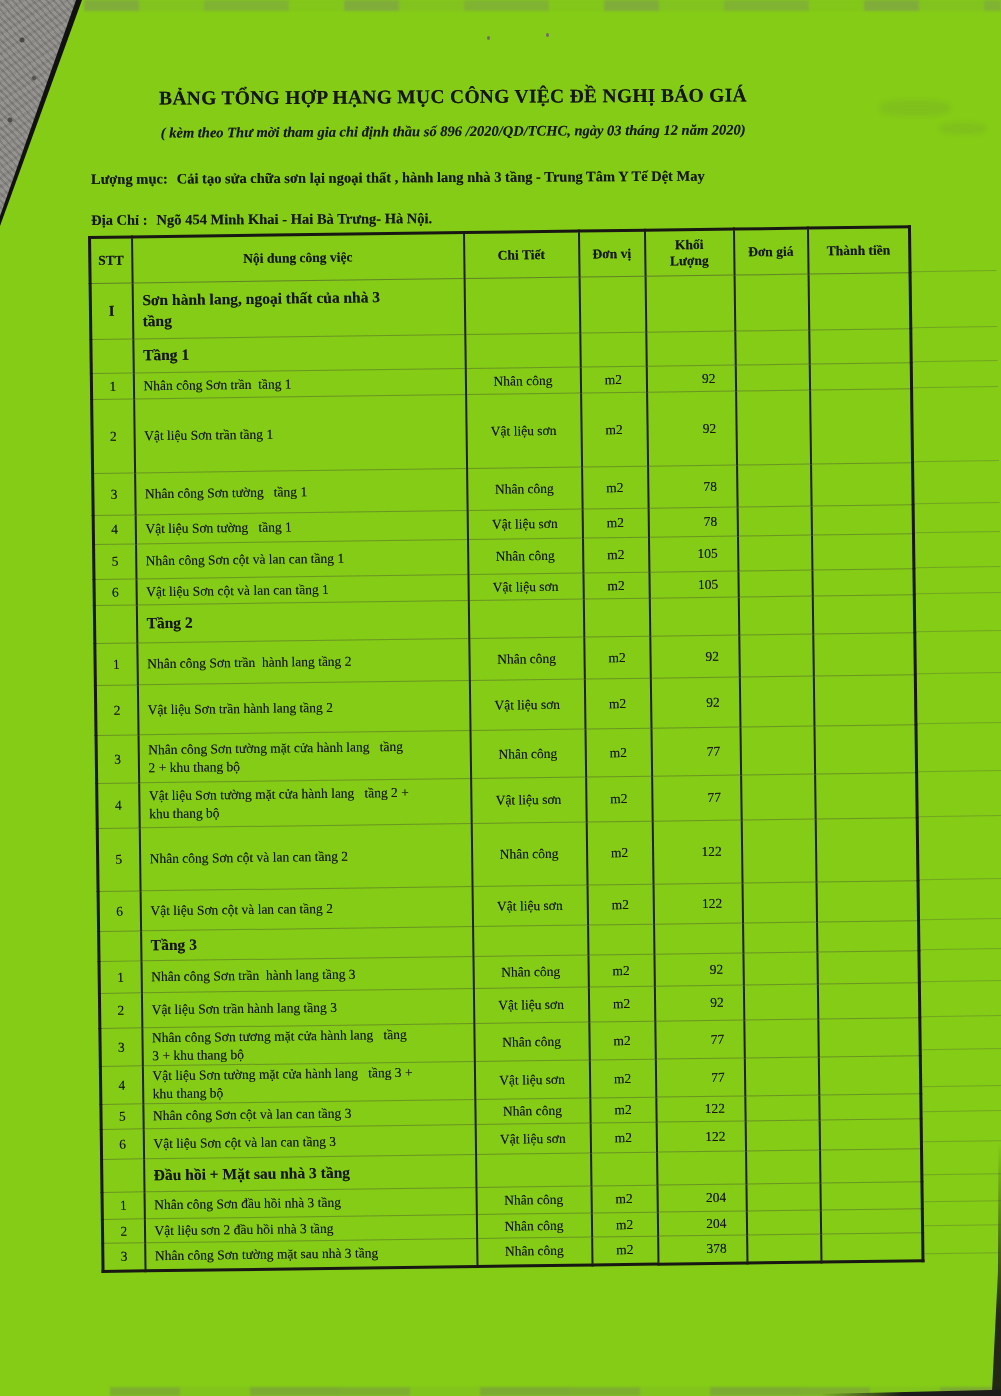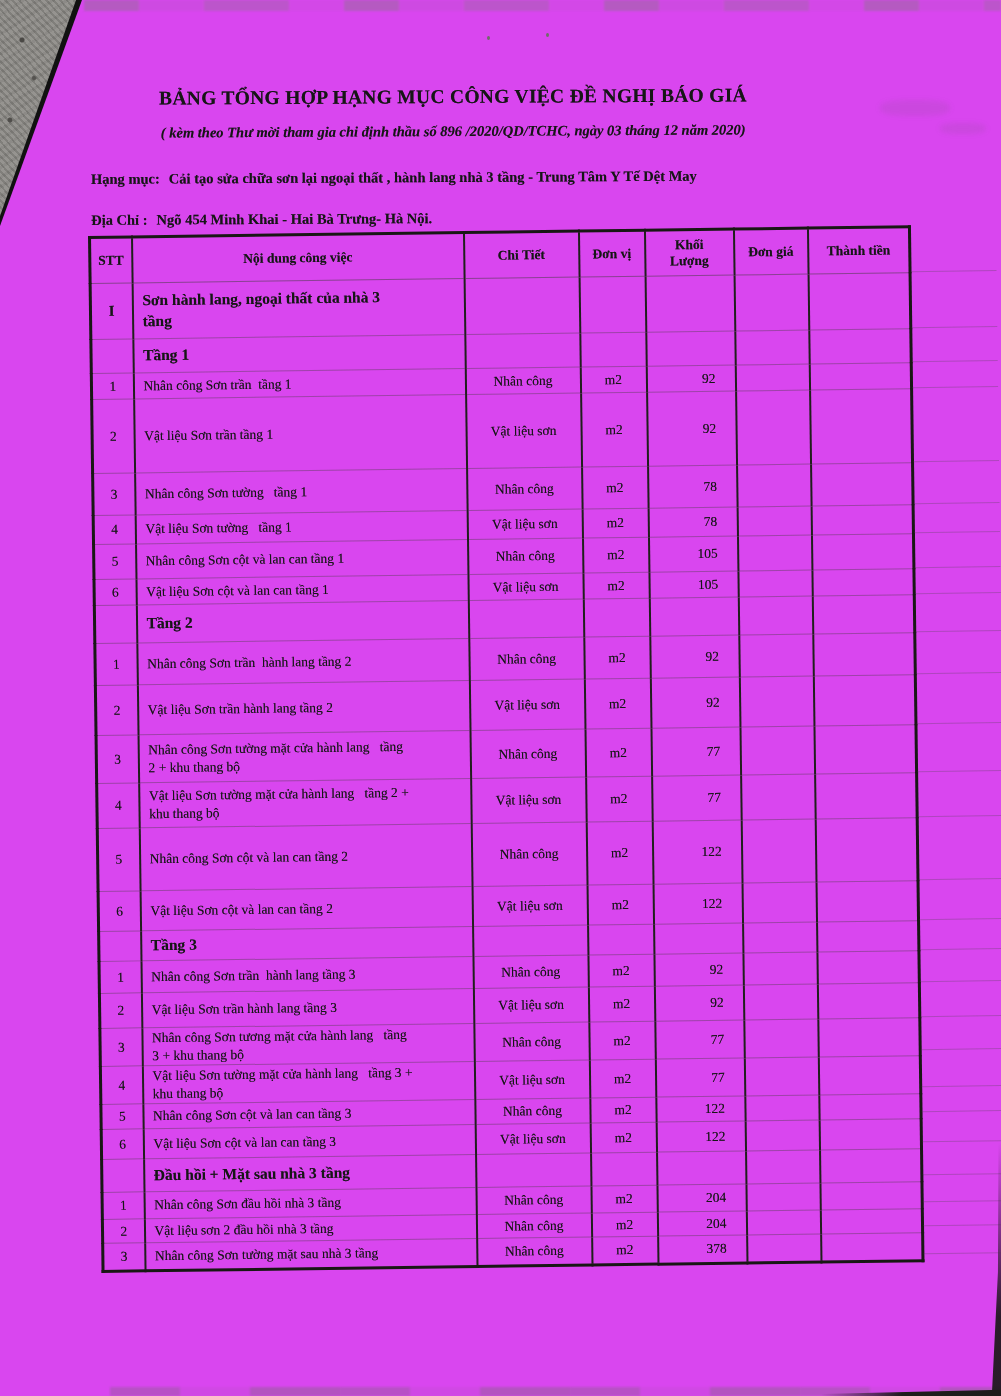--- a/index.html
+++ b/index.html
@@ -3,21 +3,21 @@
 <meta charset="utf-8">
 <style>
   html,body{margin:0;padding:0;}
   body{
     width:1001px;height:1396px;
     background:#ffffff;
     overflow:hidden;position:relative;
     font-family:"Liberation Serif","DejaVu Serif",serif;
     color:#161616;
   }
-  .page{position:absolute;inset:0;background:#d946ef;}
+  .page{position:absolute;inset:0;background:#84cc16;}
 
   
   .corner-black{
     position:absolute;left:0;top:0;width:82px;height:226px;
     background:#111;
     clip-path:polygon(0 0,82px 0,0 226px);
   }
   .corner-gray{
     position:absolute;left:0;top:0;width:76px;height:216px;
     background-color:#8f8d89;
@@ -134,21 +134,21 @@
   <div class="edge-bottom-right"></div>
   <div class="speck s1"></div>
   <div class="speck s2"></div>
   <div class="smudge m1"></div>
   <div class="smudge m2"></div>
 
   <div class="doc-header">
     <div class="doc-title">BẢNG TỔNG HỢP HẠNG MỤC CÔNG VIỆC ĐỀ NGHỊ BÁO GIÁ</div>
     <div class="doc-subtitle">( kèm theo Thư mời tham gia chi định thầu số  896 /2020/QD/TCHC, ngày 03 tháng 12 năm 2020)</div>
     <div class="doc-line hangmuc">
-      <span class="lbl">Hạng mục:</span><span>Cải tạo sửa chữa sơn lại ngoại thất , hành lang nhà 3 tầng - Trung Tâm Y Tế  Dệt May</span>
+      <span class="lbl">Lượng mục:</span><span>Cải tạo sửa chữa sơn lại ngoại thất , hành lang nhà 3 tầng - Trung Tâm Y Tế  Dệt May</span>
     </div>
     <div class="doc-line diachi">
       <span class="lbl">Địa Chỉ :</span><span>Ngõ 454 Minh Khai - Hai Bà Trưng- Hà Nội.</span>
     </div>
   </div>
 
   <div class="table-wrap">
     <table class="doc-table">
       <colgroup>
         <col style="width:42px">

